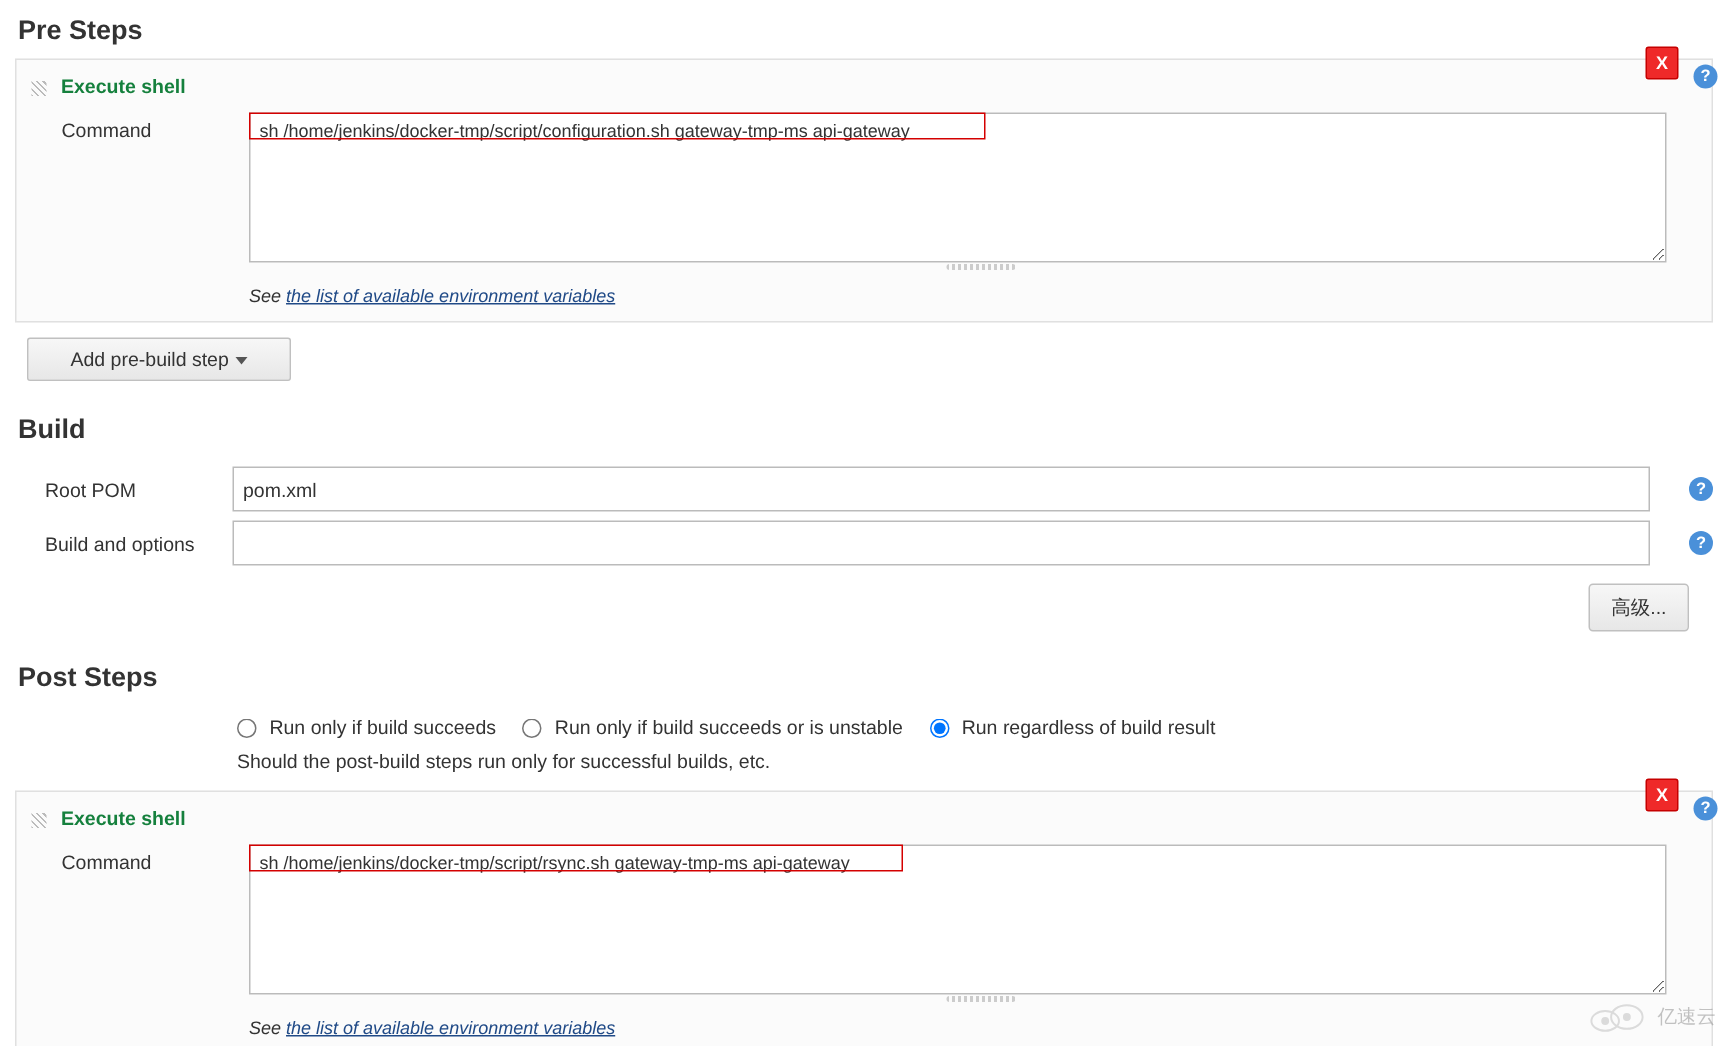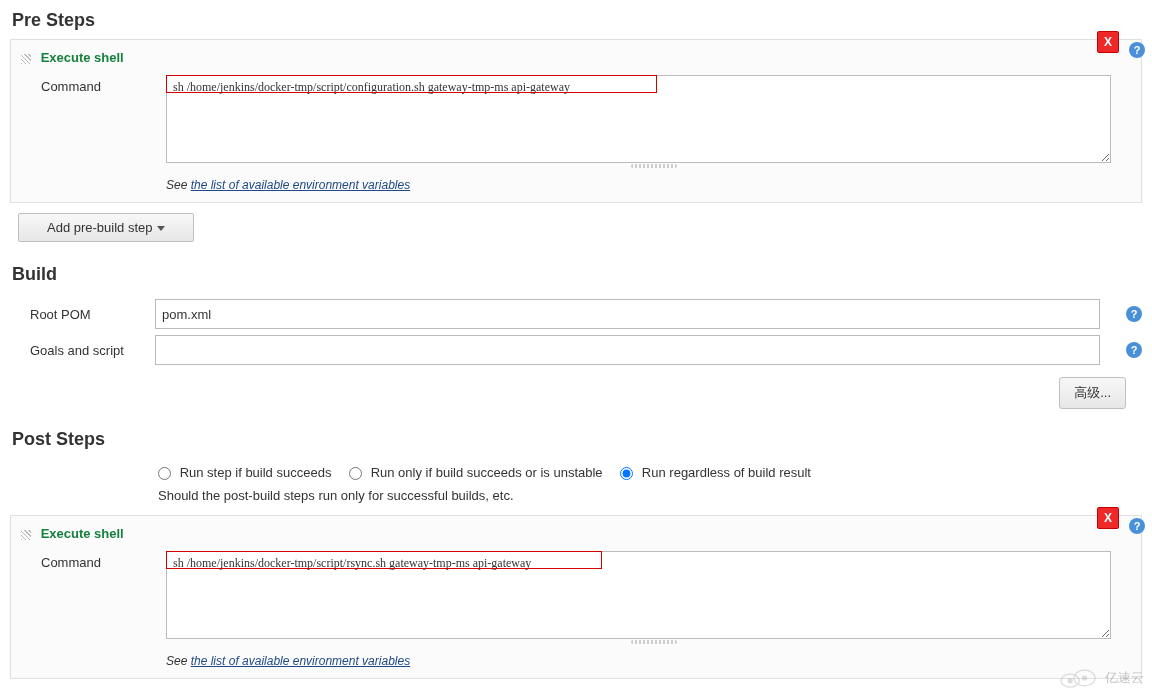--- a/index.html
+++ b/index.html
@@ -12,21 +12,21 @@
 .help-icon-top { position: absolute; top: 2px; right: -4px; }
 .help-icon { display: inline-block; width: 16px; height: 16px; border-radius: 50%; background: #4a90d9; color: #fff; font-size: 11px; font-weight: bold; text-align: center; line-height: 16px; cursor: pointer; }
 .field-row { display: flex; align-items: flex-start; margin-top: 10px; }
 .field-row-inline { display: flex; align-items: center; margin: 6px 10px 6px 10px; }
 .field-label { width: 145px; text-align: left; padding-top: 4px; padding-left: 20px; font-size: 13px; color: #333; flex-shrink: 0; }
 .field-label-inline { width: 145px; text-align: left; padding-left: 20px; font-size: 13px; color: #333; flex-shrink: 0; }
 .field-body { flex: 1 1 auto; position: relative; margin-right: 6px; }
 .see-row { display: flex; margin-top: 6px; }
 .see-body { margin-left: 145px; padding-top: 4px; font-size: 12px; color: #333; font-style: italic; }
 .see-body a { color: #204a87; text-decoration: underline; }
-textarea.cmd { width: 98.5%; height: 88px; border: 1px solid #bbb; padding: 4px 6px; font-family: Liberation Serif, serif; font-size: 12px; color: #333; resize: vertical; background: #fff; }
+textarea.cmd { width: 98.5%; height: 100px; border: 1px solid #bbb; padding: 4px 6px; font-family: Liberation Sans, sans-serif; font-size: 12px; color: #333; resize: vertical; background: #fff; }
 .hl-box { position: absolute; border: 1px solid #d40000; pointer-events: none; }
 .add-btn-row { padding: 0 10px 12px 18px; }
 .add-btn { display: inline-block; background: linear-gradient(#f7f7f7,#e7e7e7); border: 1px solid #c0c0c0; border-radius: 2px; padding: 6px 28px; font-size: 13px; color: #333; cursor: pointer; }
 .add-btn .caret { display: inline-block; margin-left: 4px; width: 0; height: 0; border-left: 4px solid transparent; border-right: 4px solid transparent; border-top: 5px solid #555; vertical-align: middle; }
 input.text-input { width: 98.5%; height: 30px; border: 1px solid #bbb; padding: 2px 6px; font-size: 13px; color: #333; background: #fff; }
 .field-help { margin-left: 6px; }
 .adv-row { text-align: right; padding: 6px 26px 10px 28px; }
 .adv-btn { display: inline-block; background: linear-gradient(#f7f7f7,#e7e7e7); border: 1px solid #c0c0c0; border-radius: 3px; padding: 6px 14px; font-size: 13px; color: #333; cursor: pointer; }
 .radio-row { padding: 6px 10px 4px 158px; font-size: 13px; }
 .radio-row label { margin-right: 14px; vertical-align: middle; }
@@ -73,35 +73,35 @@
 
 <div class="field-row-inline">
   <div class="field-label-inline">Root POM</div>
   <div class="field-body">
     <input type="text" class="text-input" value="pom.xml" style="">
   </div>
   <span class="help-icon field-help">?</span>
 </div>
 
 <div class="field-row-inline">
-  <div class="field-label-inline">Goals and script</div>
+  <div class="field-label-inline">Build and options</div>
   <div class="field-body">
     <input type="text" class="text-input" value="" style="">
   </div>
   <span class="help-icon field-help">?</span>
 </div>
 
 <div class="adv-row">
   <span class="adv-btn">高级...</span>
 </div>
 
 <div class="section-header">Post Steps</div>
 
 <div class="radio-row">
-  <label><input type="radio" name="runcond" style=""> <span>Run step if build succeeds</span></label>
+  <label><input type="radio" name="runcond" style=""> <span>Run only if build succeeds</span></label>
   <label><input type="radio" name="runcond" style=""> <span>Run only if build succeeds or is unstable</span></label>
   <label><input type="radio" name="runcond" checked="" style=""> <span>Run regardless of build result</span></label>
 </div>
 <div class="hint-row">Should the post-build steps run only for successful builds, etc.</div>
 
 <div class="chunk">
   <div class="delete-btn">X</div>
   <div class="help-icon-top"><span class="help-icon">?</span></div>
   <div>
     <span class="drag-handle"></span>

